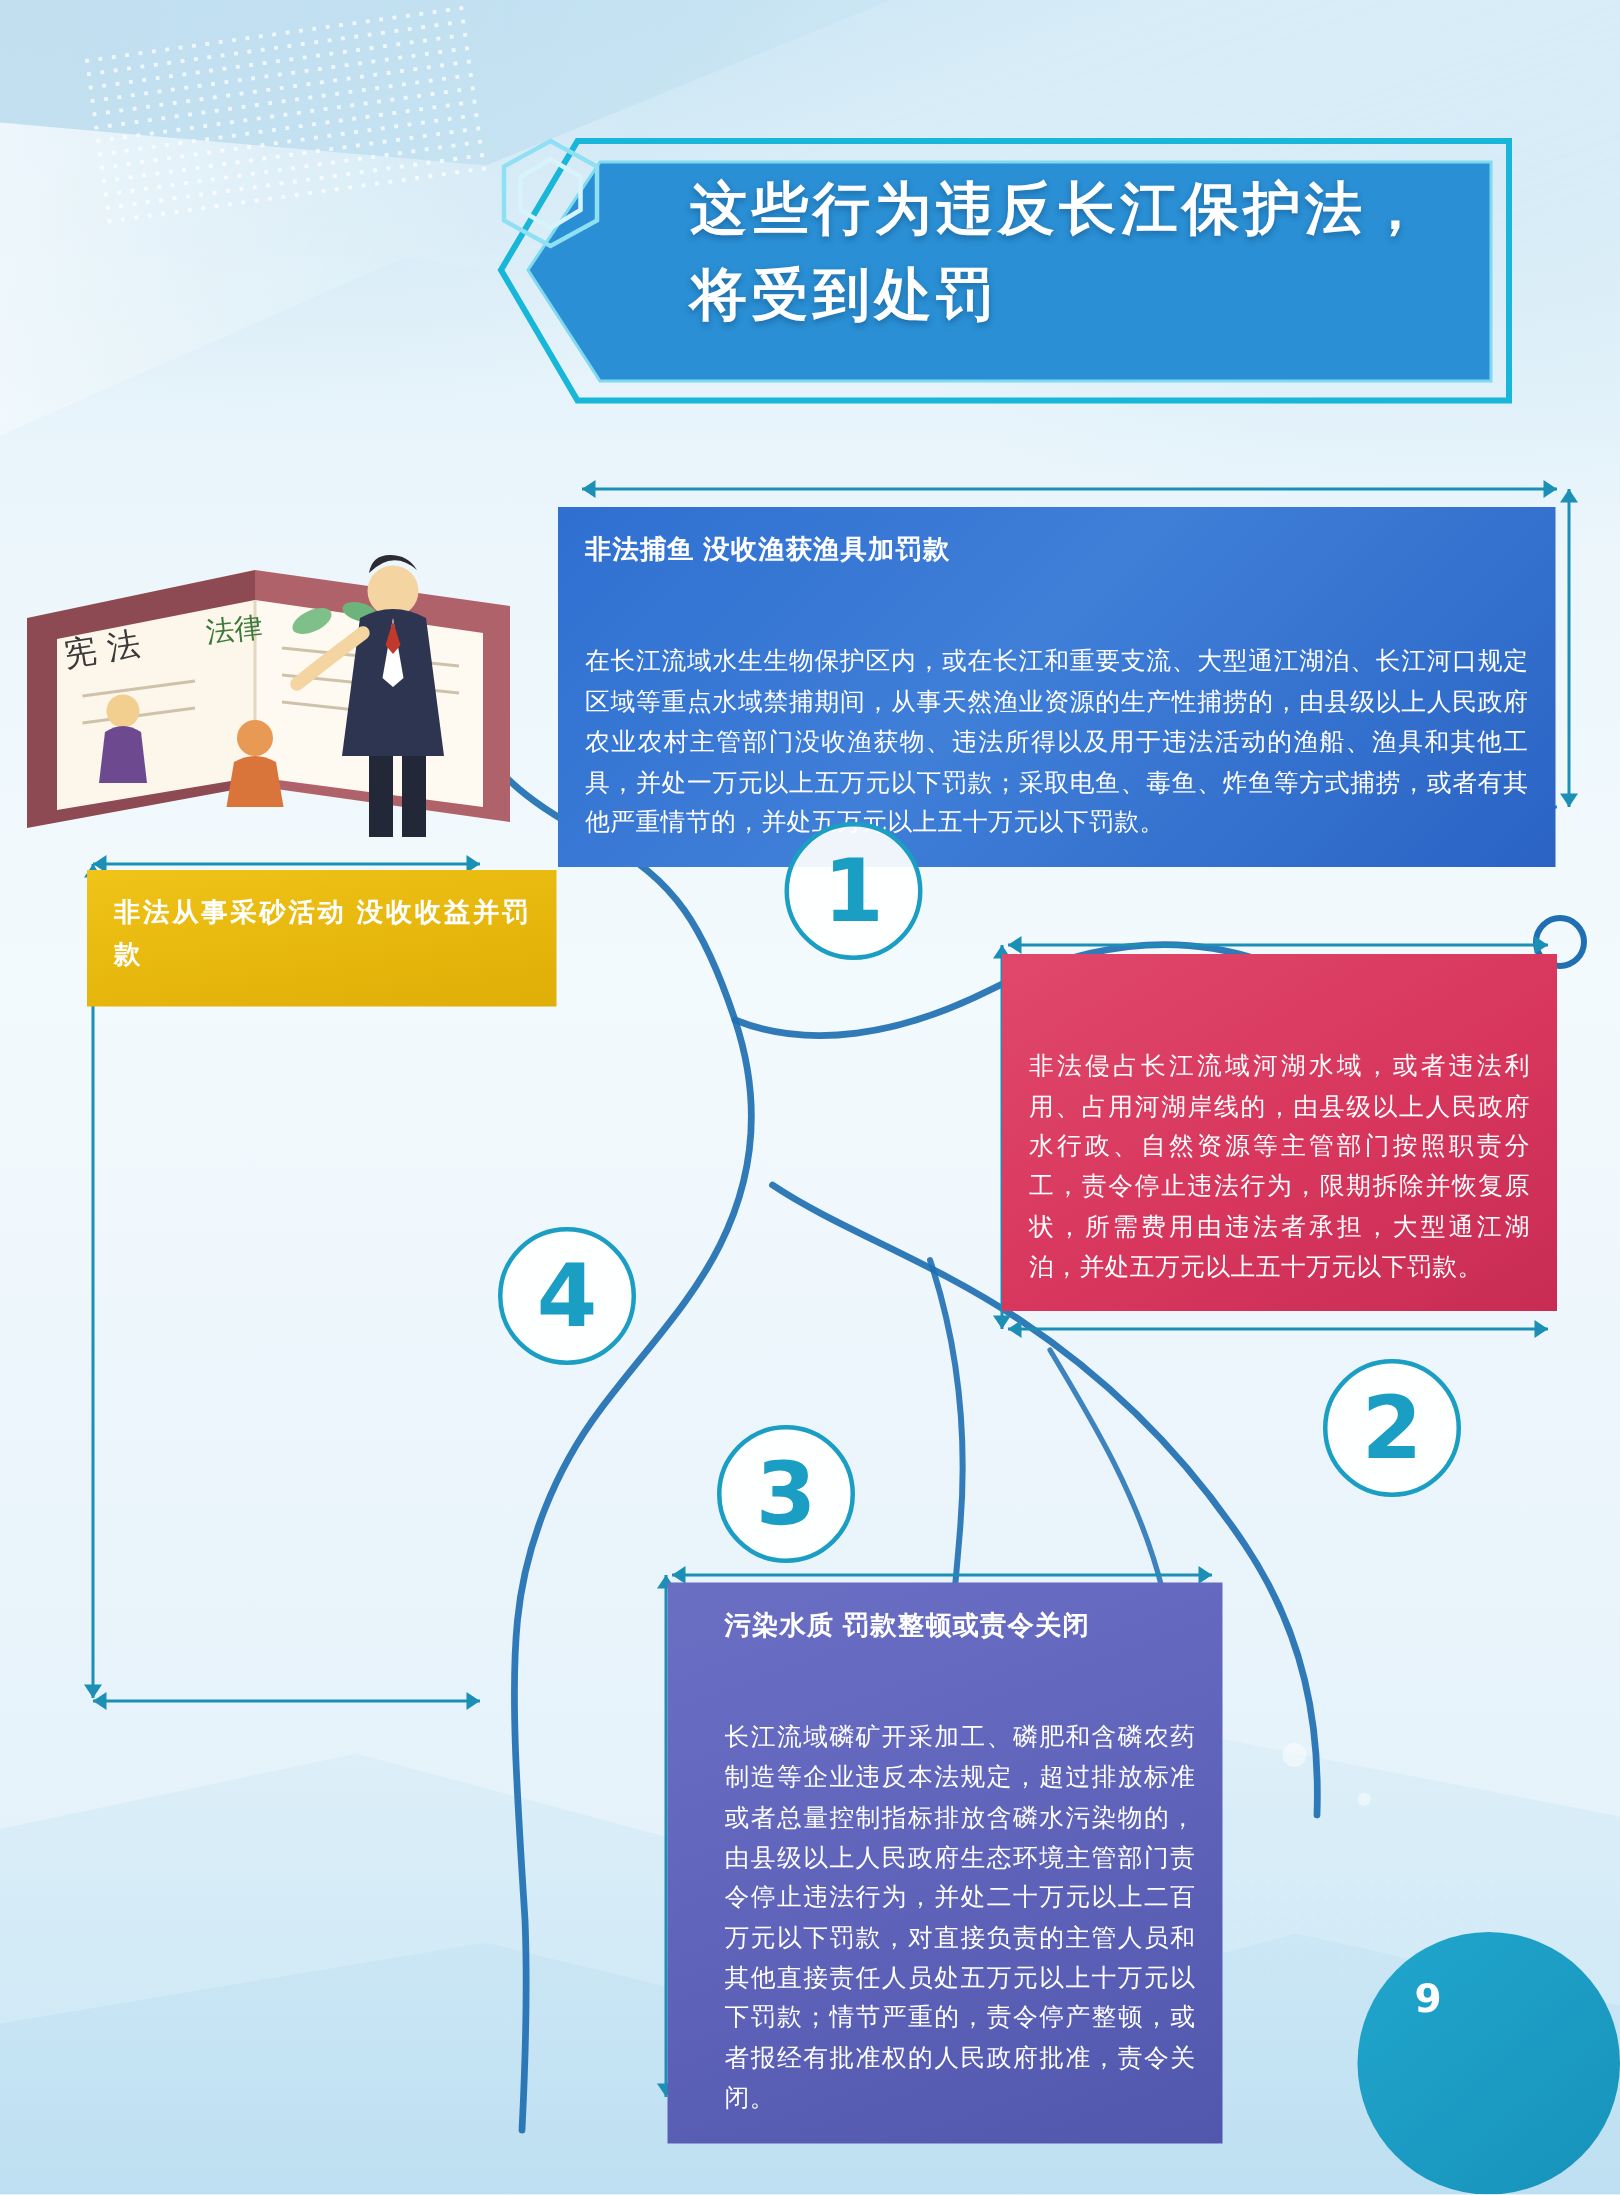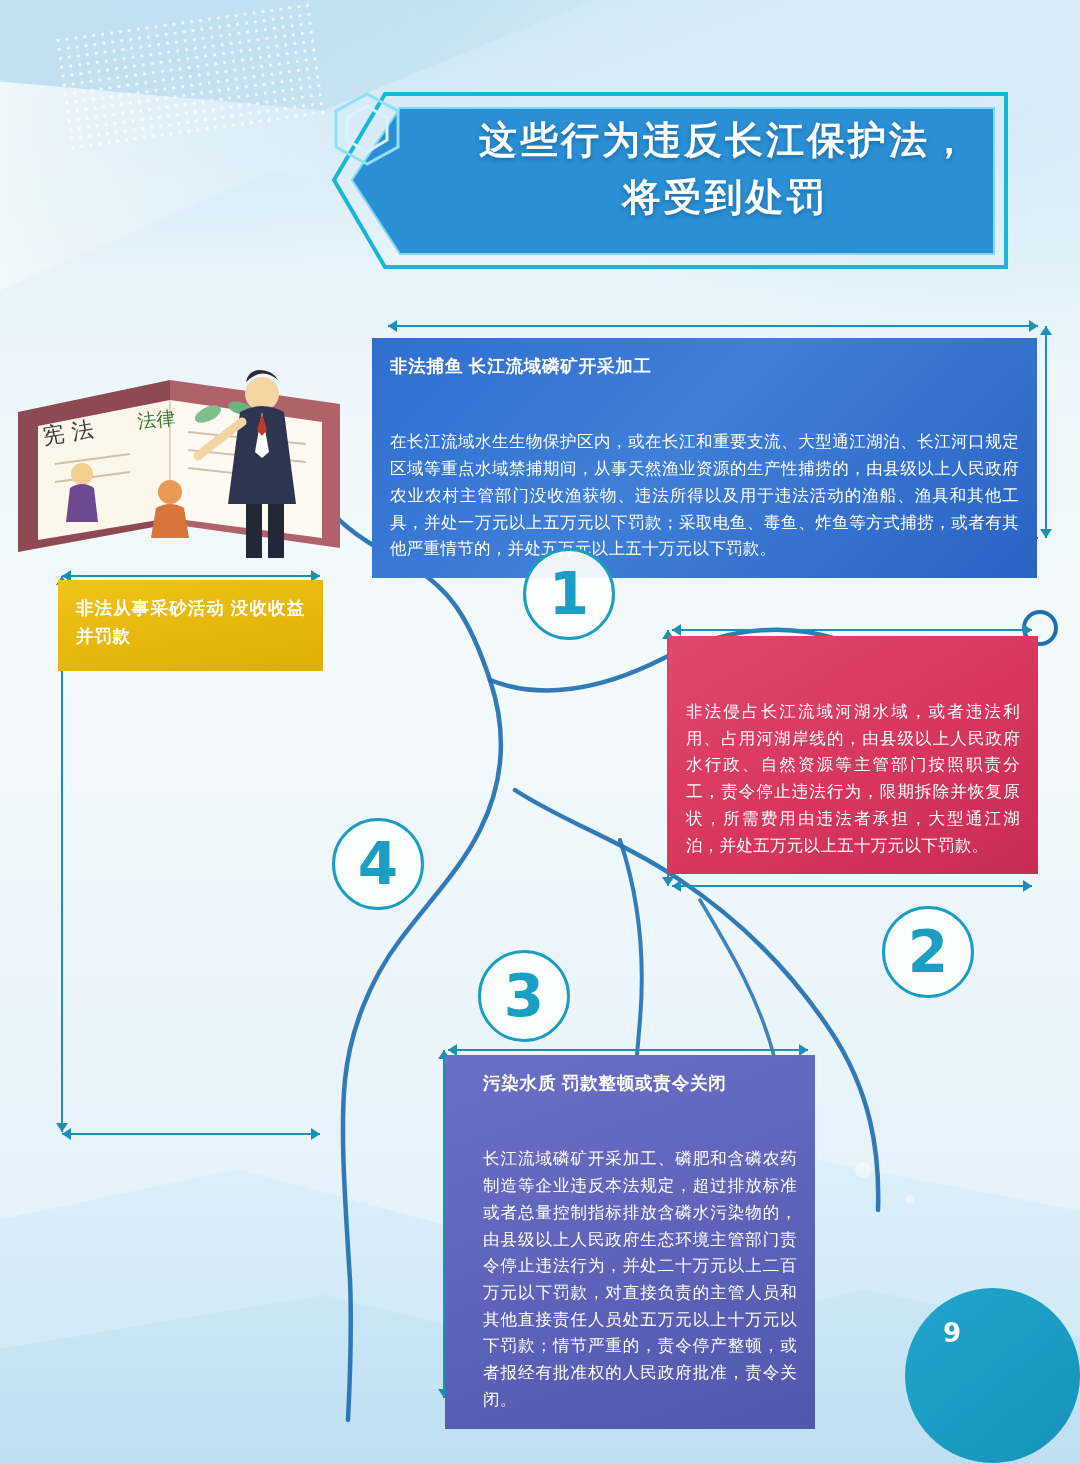--- a/index.html
+++ b/index.html
@@ -99,21 +99,21 @@
     top: 88px;
     width: 680px;
     height: 185px;
   }
   .banner svg { position: absolute; inset: 0; }
   .banner-title {
     position: absolute;
     left: 130px;
     top: 24px;
     width: 530px;
-    text-align: center;
+    text-align: left;
     color: #ffffff;
     font-size: 38px;
     font-weight: bold;
     letter-spacing: 3px;
     line-height: 1.5;
     text-shadow: 0 2px 4px rgba(0,40,80,.35);
   }
   .banner-hex {
     position: absolute;
     left: 62px;
@@ -156,21 +156,21 @@
   #card2 {
     left: 668px; top: 636px; width: 370px;
     background: linear-gradient(150deg, #e0486b 0%, #d8365d 55%, #c82c53 100%);
   }
   #card3 {
     left: 445px; top: 1055px; width: 370px;
     background: linear-gradient(160deg, #6b6fc4 0%, #5f63ba 50%, #5257ae 100%);
     padding-left: 38px;
   }
   #card4 {
-    left: 58px; top: 580px; width: 265px;
+    left: 58px; top: 580px; width: 313px;
     background: linear-gradient(170deg, #f0c419 0%, #e8b90f 45%, #dfae07 100%);
   }
   
   .meas {
     position: absolute;
     height: 12px;
   }
   .meas .line {
     position: absolute;
     left: 0; right: 0; top: 5px;
@@ -390,21 +390,21 @@
       <div class="cap t"></div>
       <div class="cap b"></div>
   </div>
   <div class="meas-v" style="left:1040px;top:326px;height:212px;">
     <div class="line"></div>
       <div class="cap t"></div>
       <div class="cap b"></div>
   </div>
 
   <div class="card" id="card1">
-    <span class="card-title">非法捕鱼  长江流域磷矿开采加工</span>
+    <span class="card-title">非法捕鱼  没收渔获渔具加罚款</span>
     <span class="card-body">在长江流域水生生物保护区内，或在长江和重要支流、大型通江湖泊、长江河口规定区域等重点水域禁捕期间，从事天然渔业资源的生产性捕捞的，由县级以上人民政府农业农村主管部门没收渔获物、违法所得以及用于违法活动的渔船、渔具和其他工具，并处一万元以上五万元以下罚款；采取电鱼、毒鱼、炸鱼等方式捕捞，或者有其他严重情节的，并处五万元以上五十万元以下罚款。</span>
   </div>
 
   <div class="card" id="card2">
     <span class="card-body">非法侵占长江流域河湖水域，或者违法利用、占用河湖岸线的，由县级以上人民政府水行政、自然资源等主管部门按照职责分工，责令停止违法行为，限期拆除并恢复原状，所需费用由违法者承担，大型通江湖泊，并处五万元以上五十万元以下罚款。</span>
   </div>
 
   <div class="card" id="card3">
     <span class="card-title">污染水质  罚款整顿或责令关闭</span>
     <span class="card-body">长江流域磷矿开采加工、磷肥和含磷农药制造等企业违反本法规定，超过排放标准或者总量控制指标排放含磷水污染物的，由县级以上人民政府生态环境主管部门责令停止违法行为，并处二十万元以上二百万元以下罚款，对直接负责的主管人员和其他直接责任人员处五万元以上十万元以下罚款；情节严重的，责令停产整顿，或者报经有批准权的人民政府批准，责令关闭。</span>

